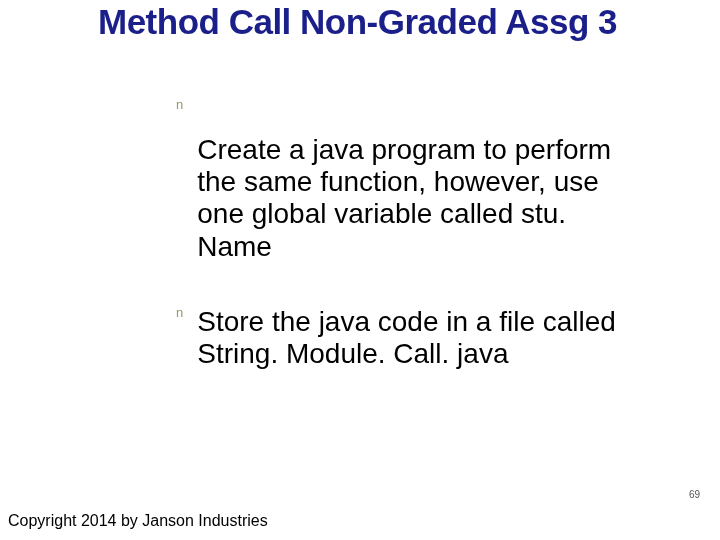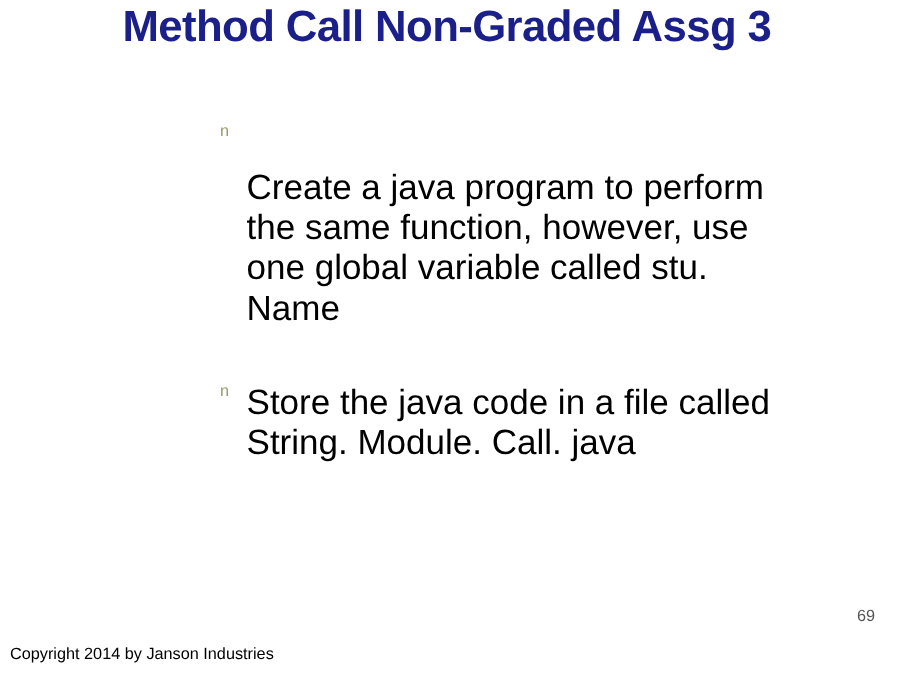--- a/index.html
+++ b/index.html
@@ -58,28 +58,28 @@
     vertical-align: top;
   }
   .bullet-text {
     display: inline-block;
     vertical-align: top;
   }
   .pagenum {
     position: absolute;
     right: 20px;
     bottom: 40px;
-    font-size: 13px;
+    font-size: 10px;
     color: #555555;
   }
   .copyright {
     position: absolute;
     left: 8px;
     bottom: 10px;
-    font-size: 13px;
+    font-size: 16px;
     color: #000000;
   }
 </style>
 </head>
 <body>
 
 <div class="slide">
 
   <div class="title">Method Call Non-Graded Assg 3</div>
 

